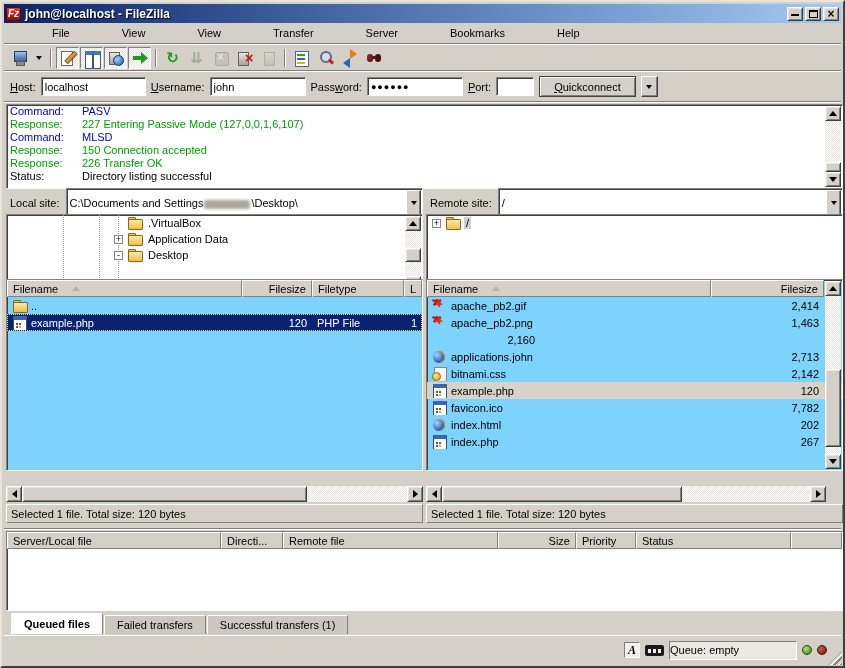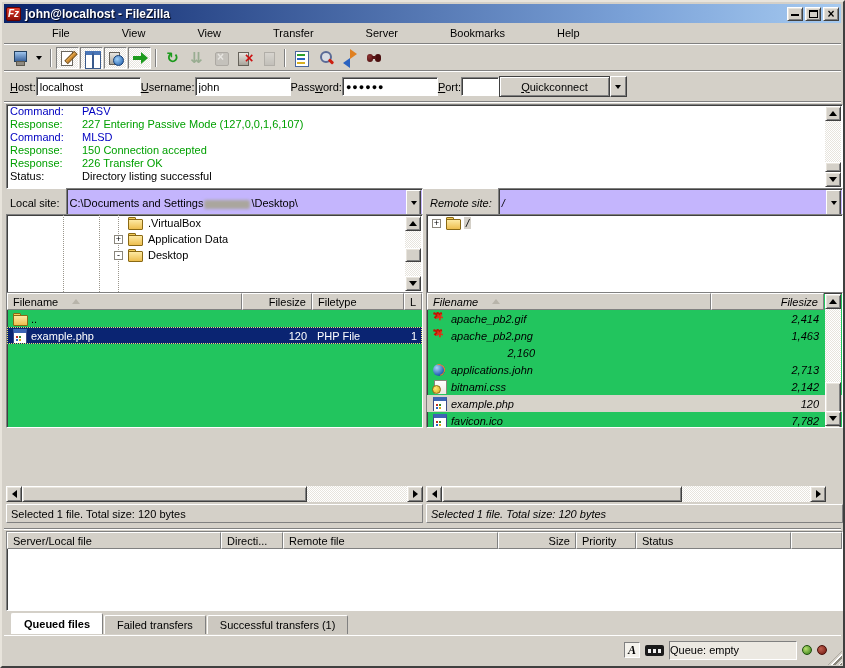--- a/index.html
+++ b/index.html
@@ -100,26 +100,26 @@
   .ic-sync::after { content:""; position:absolute; right:2px; top:0; width:0; height:0;
     border-top:5px solid transparent; border-bottom:5px solid transparent; border-left:7px solid #e08020; }
   .ic-find::before { content:""; position:absolute; left:2px; top:5px; width:6px; height:8px;
     background:radial-gradient(circle at 35% 35%,#8a3030,#4a0e0e); border-radius:3px;
     box-shadow:8px 0 0 #4a0e0e; }
   .ic-find::after { content:""; position:absolute; left:7px; top:7px; width:4px; height:3px; background:#5a1616; }
 
   
   .g2 { top:68px; }
   .quickbar { position:absolute; left:2px; top:70px; right:2px; height:29px;
-    display:flex; align-items:center; padding-left:6px; }
+    display:flex; align-items:center; padding-left:6px; gap:5px; }
   .qlabel u { text-decoration:underline; }
   .qfield { height:19px; background:#fff; border:1px solid; border-color:#808080 #fff #fff #808080;
     box-shadow:inset 1px 1px 0 #404040; font-family:inherit; font-size:11px; padding:2px 3px; }
   .f-host { width:105px; } .f-user { width:96px; } .f-pass { width:96px; letter-spacing:1px; font-size:9px; } .f-port { width:38px; }
-  .qc-btn { height:21px; padding:0 21px; background:#d4d0c8; font-family:inherit; font-size:11px;
+  .qc-btn { height:21px; padding:0 14px; background:#d4d0c8; font-family:inherit; font-size:11px;
     border:1px solid; border-color:#404040; box-shadow:inset 1px 1px 0 #fff, inset -1px -1px 0 #808080; }
   .qc-btn u { text-decoration:underline; }
   .qc-drop { width:17px; height:21px; background:#d4d0c8; display:flex; align-items:center; justify-content:center;
     border:1px solid; border-color:#fff #404040 #404040 #fff; box-shadow:inset -1px -1px 0 #808080; }
   .g3 { top:99px; }
 
   
   .log { position:absolute; left:4px; top:102px; width:837px; height:85px; background:#fff;
     border:1px solid; border-color:#808080 #fff #fff #808080; box-shadow:inset 1px 1px 0 #404040; overflow:hidden; }
   .logline { display:flex; line-height:13px; white-space:nowrap; padding-left:3px; }
@@ -131,24 +131,24 @@
     display:flex; align-items:center; justify-content:center; }
   .tri-up   { width:0; height:0; border-left:4px solid transparent; border-right:4px solid transparent; border-bottom:5px solid #000; }
   .tri-down { width:0; height:0; border-left:4px solid transparent; border-right:4px solid transparent; border-top:5px solid #000; }
   .tri-left { width:0; height:0; border-top:4px solid transparent; border-bottom:4px solid transparent; border-right:5px solid #000; }
   .tri-right{ width:0; height:0; border-top:4px solid transparent; border-bottom:4px solid transparent; border-left:5px solid #000; }
   .sthumb { position:absolute; left:0; width:16px; background:#d4d0c8;
     border:1px solid; border-color:#fff #404040 #404040 #fff; box-shadow:inset 1px 1px 0 #e8e4dc, inset -1px -1px 0 #808080; }
 
   
   .pane { position:absolute; top:190px; width:417px; height:334px; }
-  .pane-left { left:4px; } .pane-right { left:424px;font-style:italic; }
+  .pane-left { left:4px; } .pane-right { left:424px; }
   .sitebar { position:absolute; left:0; top:1px; right:0; height:20px; display:flex; align-items:center; gap:4px; }
   .sitelabel { padding:0 2px 0 4px; flex:none; }
-  .combo { flex:1; height:30px; background:#c4b5fd; border:1px solid; border-color:#808080 #fff #fff #808080;
+  .combo { flex:1; height:30px; background:#ffffff; border:1px solid; border-color:#808080 #fff #fff #808080;
     box-shadow:inset 1px 1px 0 #404040; display:flex; align-items:center; position:relative; padding-left:3px; white-space:nowrap; overflow:hidden; }
   .combo-arrow { position:absolute; right:1px; top:1px; bottom:1px; width:15px; background:#d4d0c8;
     border:1px solid; border-color:#fff #404040 #404040 #fff; box-shadow:inset -1px -1px 0 #808080;
     display:flex; align-items:center; justify-content:center; }
   .blurname { display:inline-block; width:46px; height:9px; margin:0 1px;
     background:#aaa69e; border-radius:2px; filter:blur(1.5px); vertical-align:middle; }
   .tree { position:absolute; left:0; top:22px; right:0; height:79px; background:#fff;
     border:1px solid; border-color:#808080 #fff #fff #808080; box-shadow:inset 1px 1px 0 #404040; overflow:hidden; }
   .guide { position:absolute; top:0; bottom:0; width:1px;
     background-image:repeating-linear-gradient(to bottom,#9a968c 0 1px,transparent 1px 2px); }
@@ -174,21 +174,21 @@
   .fi-css::before { content:""; position:absolute; left:2px; top:0; width:11px; height:13px;
     background:linear-gradient(#fff,#ece9e2); border:1px solid #8a867c; }
   .fi-css::after { content:""; position:absolute; left:0; bottom:0; width:7px; height:7px; border-radius:50%;
     background:radial-gradient(circle at 35% 35%,#ffe878,#d8a818); border:1px solid #8a6914; }
   .fi-app::before { content:""; position:absolute; left:1px; top:0; width:12px; height:13px;
     background:#fff; border:1px solid #3c4a86; border-top:4px solid #3c64b4; }
   .fi-app::after { content:""; position:absolute; left:4px; top:7px; width:2px; height:2px;
     background:#c03020; box-shadow:3px 0 0 #2c8c2c, 0 3px 0 #2a62c0, 3px 3px 0 #d8a818; }
 
   
-  .list { position:absolute; left:0; top:100px; right:0; height:136px; background:#22c55e;
+  .list { position:absolute; left:0; top:87px; right:0; height:192px; background:#7dd3fc;
     border:1px solid; border-color:#808080 #fff #fff #808080; box-shadow:inset 1px 1px 0 #404040; overflow:hidden; }
   .lheader { display:flex; height:17px; }
   .hcell { background:#d4d0c8; border:1px solid; border-color:#fff #808080 #808080 #fff;
     display:flex; align-items:center; padding:0 5px; white-space:nowrap; overflow:hidden; }
   .hcell.r { justify-content:flex-end; }
   .sortarrow { width:0; height:0; margin-left:14px;
     border-left:4px solid transparent; border-right:4px solid transparent; border-bottom:5px solid #b8b4aa; }
   .lrow { display:flex; align-items:center; height:17px; white-space:nowrap; }
   .lcell { padding:0 5px; overflow:hidden; display:flex; align-items:center; }
   .lcell.r { justify-content:flex-end; }

